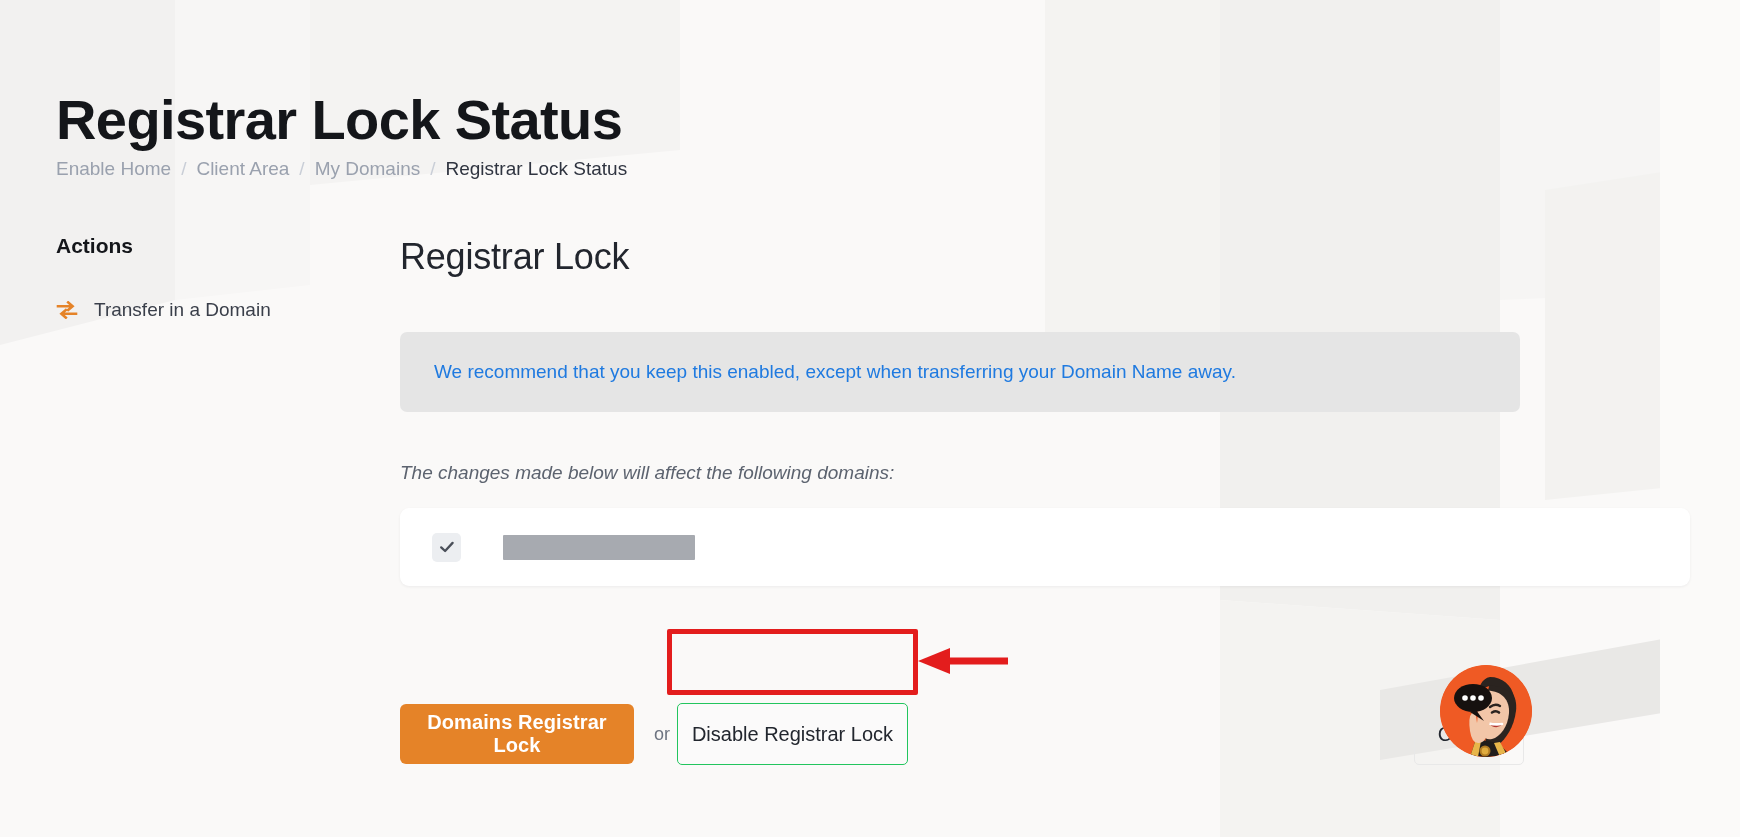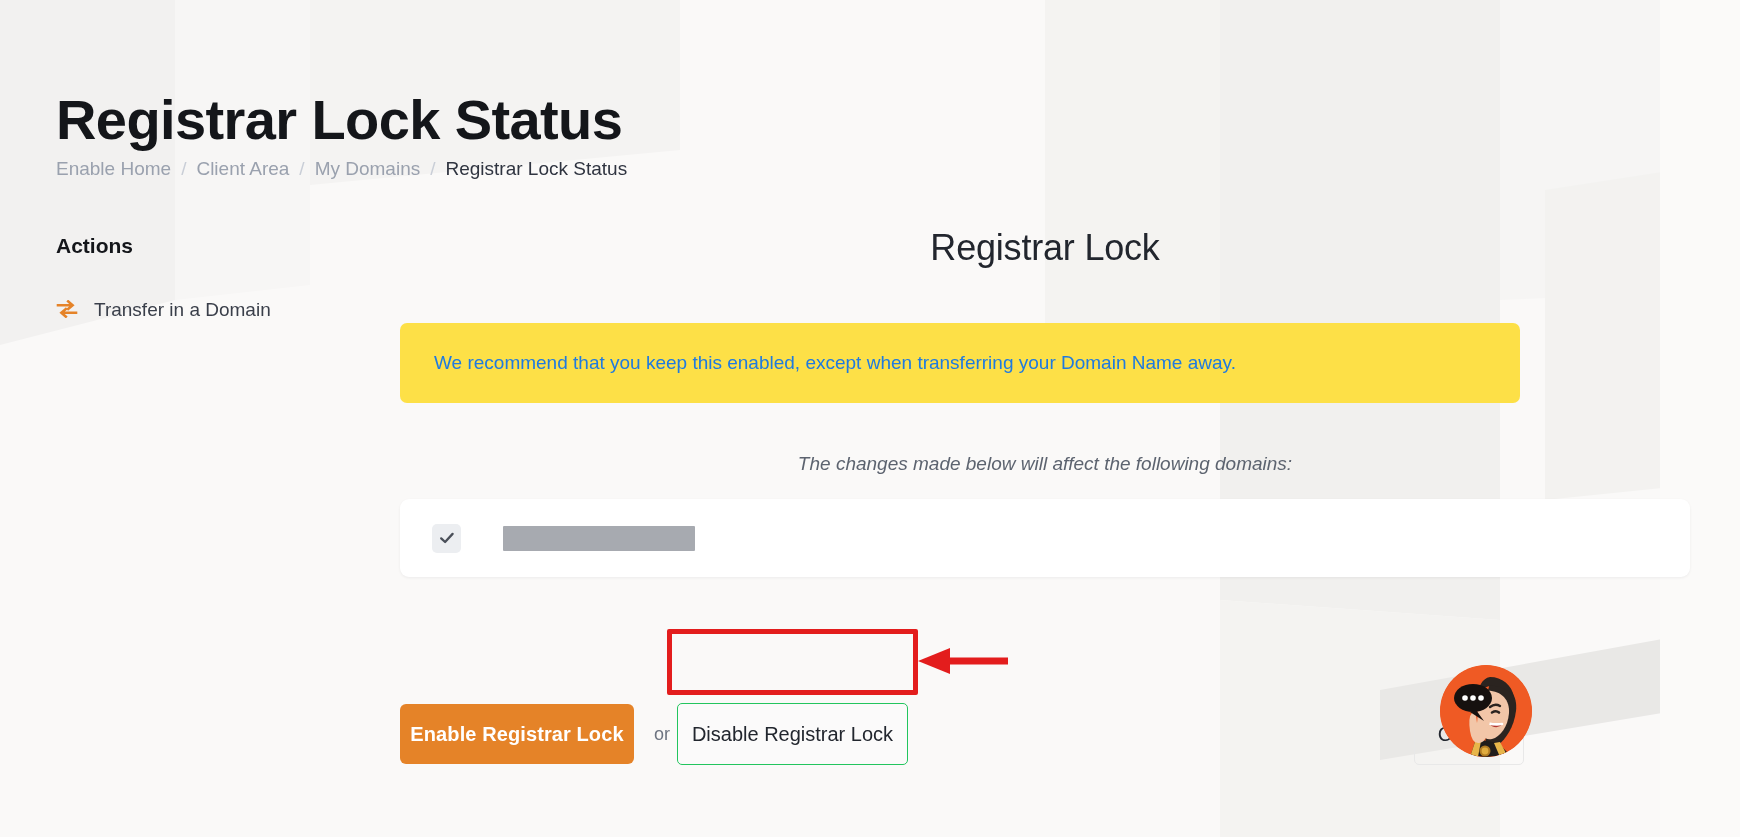--- a/index.html
+++ b/index.html
@@ -79,20 +79,21 @@
   }
   .sidebar-heading {
     font-size: 21px;
     font-weight: 700;
     color: #14161a;
     line-height: 28px;
     margin-bottom: 38px;
   }
   .sidebar-item {
     display: flex;
+    align-items: center;
     gap: 16px;
     text-decoration: none;
     margin-bottom: 18px;
   }
   .sidebar-item .icon {
     width: 22px;
     height: 22px;
     display: flex;
     align-items: center;
     justify-content: center;
@@ -101,44 +102,43 @@
   .sidebar-item .label {
     font-size: 19px;
     line-height: 24px;
     color: #3a3f4a;
   }
 
   
   .content {
     position: absolute;
     left: 400px;
-    top: 225px;
+    top: 234px;
     width: 1290px;
-    text-align: center;
   }
   .section-title {
     font-size: 36px;
     line-height: 46px;
     font-weight: 400;
     color: #22262e;
     margin: 0 0 22px 0;
     letter-spacing: -0.2px;
   }
   .section-desc {
     font-size: 19px;
     line-height: 26px;
     color: #6d7481;
     margin: 0;
     white-space: nowrap;
   }
 
   
   .alert-info {
     margin-top: 52px;
-    background: #fde047;
+    background: #e5e5e5;
     border-radius: 7px;
     height: 80px;
     display: flex;
     align-items: center;
     padding: 4px 34px;
     box-sizing: border-box;
     width: 1120px;
   }
   .alert-info .alert-text {
     font-size: 19px;
@@ -351,21 +351,21 @@
           <svg class="tick" viewBox="0 0 16 16" aria-hidden="true">
             <path d="M2.2 8.4 L6.1 12.0 L13.6 3.9" stroke="#4a4f59" stroke-width="2.3" fill="none" stroke-linecap="round" stroke-linejoin="round"></path>
           </svg>
         </span>
         <span class="domain-name-redacted"></span>
       </div>
     </div>
   </main>
 
   <div class="actions-row">
-    <button class="btn btn-primary">Enable Registrar Lock</button>
+    <button class="btn btn-primary">Domains Registrar Lock</button>
     <span class="or-text">or</span>
     <button class="btn btn-secondary">Disable Registrar Lock</button>
     <button class="btn btn-cancel">Cancel</button>
   </div>
 
   <div class="annot-box"></div>
   <svg class="annot-arrow" viewBox="0 0 90 32" aria-hidden="true">
     <rect x="28" y="12.5" width="62" height="7" fill="#e31d1d"></rect>
     <polygon points="0,16 32,3 32,29" fill="#e31d1d"></polygon>
   </svg>

